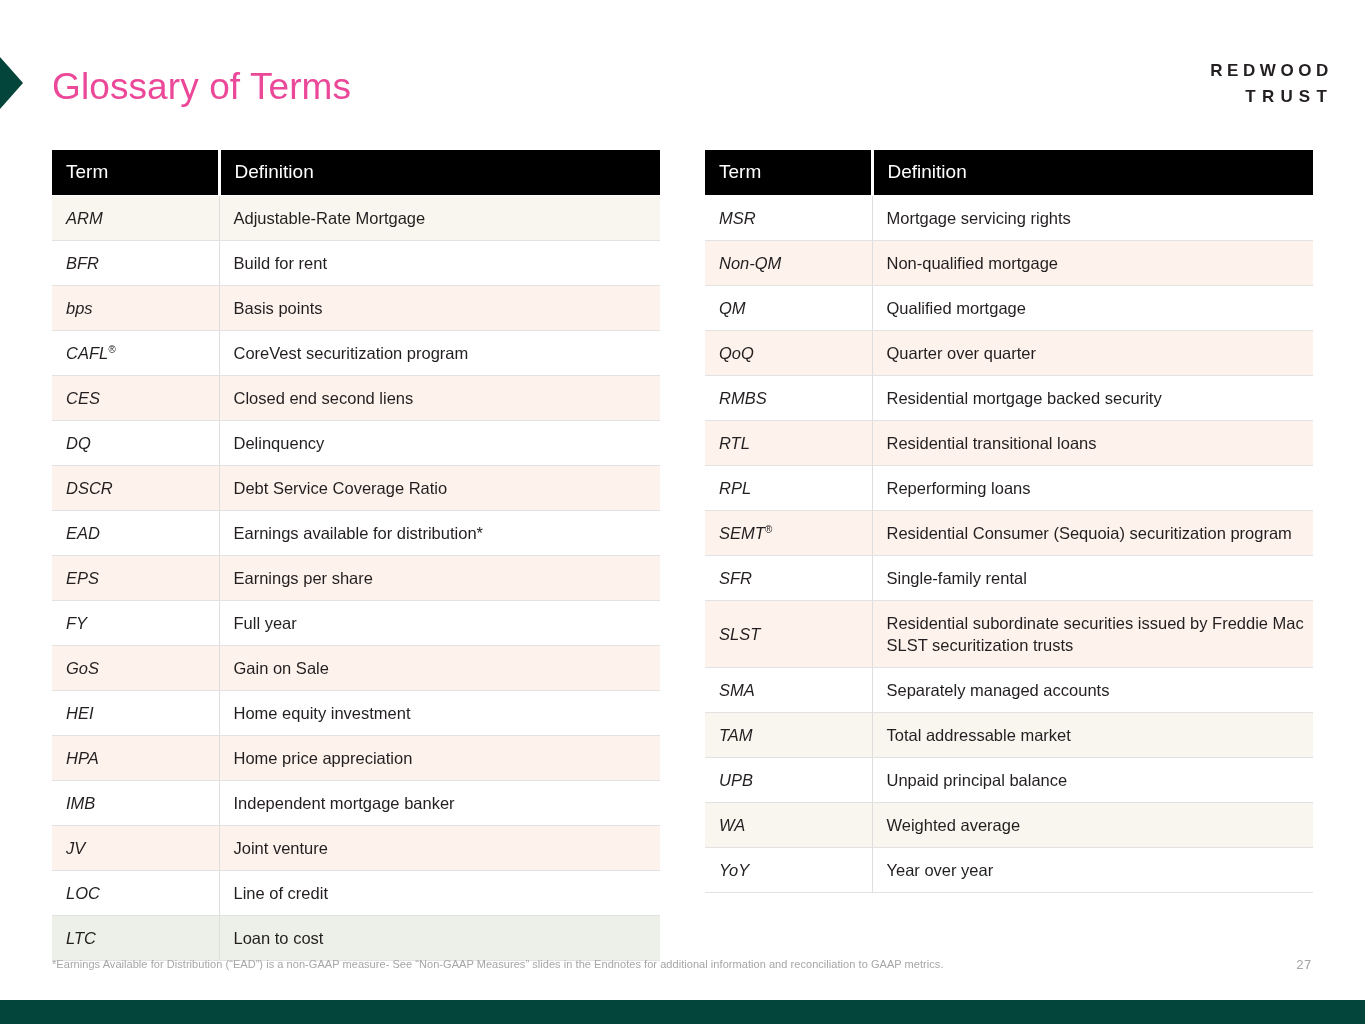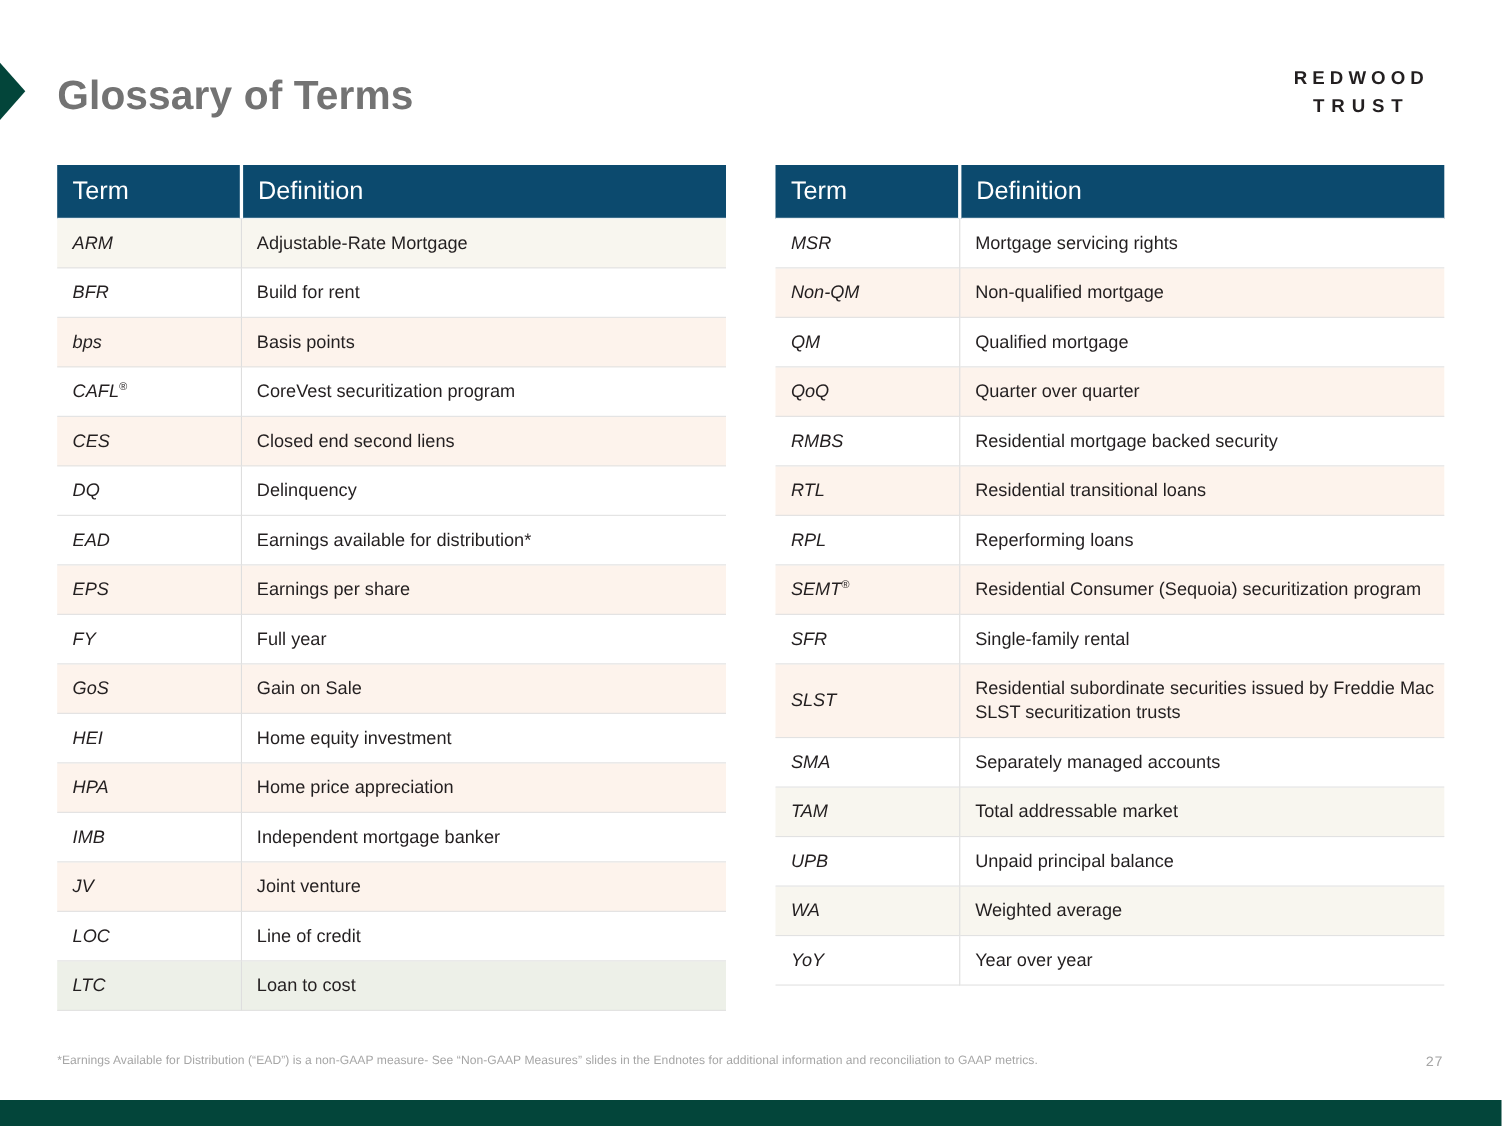--- a/index.html
+++ b/index.html
@@ -32,31 +32,31 @@
     height: 0;
     border-top: 26px solid transparent;
     border-bottom: 26px solid transparent;
     border-left: 23px solid #03453a;
   }
   .page-title {
     position: absolute;
     left: 52px;
     top: 63px;
     font-size: 37px;
-    font-weight: 700;
+    font-weight: 400;
     letter-spacing: 0.1px;
-    color: #737373;
+    color: #ec4899;
     line-height: 48px;
     white-space: nowrap;
   }
   .brand-logo {
     position: absolute;
-    right: 66px;
+    right: 32px;
     top: 58px;
-    text-align: center;
+    text-align: right;
     line-height: 26px;
   }
   .brand-line {
     font-size: 17px;
     font-weight: bold;
     letter-spacing: 4.6px;
     color: #231f20;
     white-space: nowrap;
   }
   .brand-line.second {
@@ -73,23 +73,23 @@
   .gloss-table {
     position: absolute;
     border-collapse: collapse;
     table-layout: fixed;
     font-size: 16.5px;
   }
   #table-left  { left: 52px;  width: 608px; }
   #table-right { left: 705px; width: 608px; }
 
   .gloss-table th {
-    background: #0c4a6e;
+    background: #000000;
     color: #ffffff;
-    font-size: 23px;
+    font-size: 19px;
     font-weight: 400;
     text-align: left;
     padding: 10px 0 11px 14px;
     height: 24px;
     vertical-align: middle;
     border-bottom: 1px solid #ffffff;
   }
   .gloss-table th.col-term {
     border-right: 3px solid #ffffff;
   }
@@ -190,20 +190,24 @@
           <td class="col-def">CoreVest securitization program</td>
         </tr>
         <tr class="tint-pink">
           <td class="col-term">CES</td>
           <td class="col-def">Closed end second liens</td>
         </tr>
         <tr class="tint-white">
           <td class="col-term">DQ</td>
           <td class="col-def">Delinquency</td>
         </tr>
+        <tr class="tint-pink">
+          <td class="col-term">DSCR</td>
+          <td class="col-def">Debt Service Coverage Ratio</td>
+        </tr>
         <tr class="tint-white">
           <td class="col-term">EAD</td>
           <td class="col-def">Earnings available for distribution*</td>
         </tr>
         <tr class="tint-pink">
           <td class="col-term">EPS</td>
           <td class="col-def">Earnings per share</td>
         </tr>
         <tr class="tint-white">
           <td class="col-term">FY</td>

